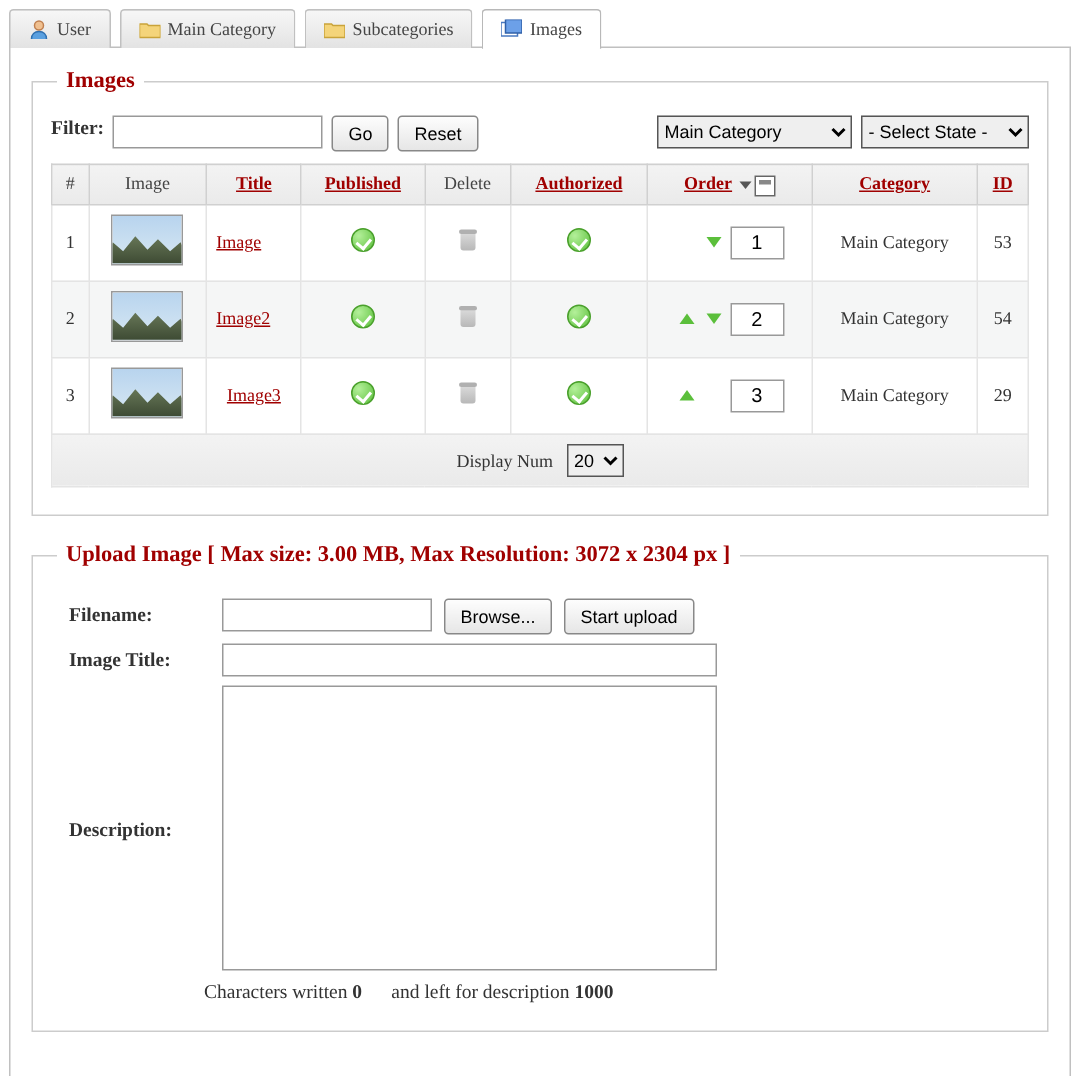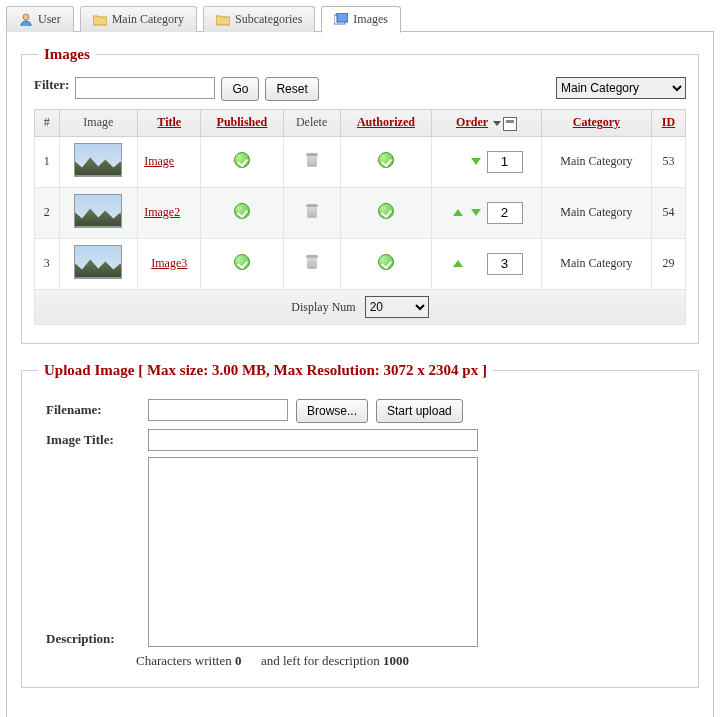--- a/index.html
+++ b/index.html
@@ -37,21 +37,21 @@
 .trash::before{content:"";position:absolute;left:3px;top:4px;width:10px;height:11px;background:linear-gradient(#d8d8d8,#b8b8b8);border-radius:0 0 2px 2px}
 .trash::after{content:"";position:absolute;left:2px;top:1px;width:12px;height:3px;background:#b0b0b0;border-radius:2px}
 .arrow-up,.arrow-down{display:inline-block;width:0;height:0;border-left:5px solid transparent;border-right:5px solid transparent;cursor:pointer;margin:0 2px}
 .arrow-up{border-bottom:7px solid #5bbf3b}
 .arrow-down{border-top:7px solid #5bbf3b}
 .order-cell{display:flex;align-items:center;justify-content:center;gap:4px}
 .order-input{width:36px;height:22px;text-align:center;border:1px solid #999}
 .save-icon{width:14px;height:14px;display:inline-block;background:#fff;border:1px solid #666;position:relative;vertical-align:middle;cursor:pointer}
 .save-icon::after{content:"";position:absolute;left:2px;top:2px;width:8px;height:3px;background:#888}
 .display-row td{background:linear-gradient(#f3f3f3,#eaeaea)!important;padding:7px}
-.display-row select{width:64px}
+.display-row select{width:38px}
 .form-row{display:flex;align-items:flex-start;gap:8px;margin:6px 12px}
 .form-row .flbl{font-weight:bold;width:94px;padding-top:3px}
 .form-row input[type=text]{border:1px solid #999;height:22px;padding:2px 4px;font-family:inherit}
 .form-row input.fname{width:140px}
 .form-row input.ititle{width:330px}
 .form-row textarea{width:330px;height:190px;border:1px solid #999;font-family:inherit;padding:4px;resize:none}
 .char-info{margin-left:102px;font-size:13px;margin-top:6px}
 .char-info b{font-weight:bold}
 .hdr-order-extras{display:inline-flex;align-items:center;gap:2px;margin-left:2px}
 .sort-tri{display:inline-block;width:0;height:0;border-left:4px solid transparent;border-right:4px solid transparent;border-top:5px solid #555}
@@ -102,20 +102,23 @@
     <legend>Images</legend>
 
     <div class="filter-row">
       <span class="lbl">Filter:</span>
       <input type="text" style="">
       <button class="btn">Go</button>
       <button class="btn">Reset</button>
       <span class="spacer"></span>
       <select class="cat">
         <option>Main Category</option>
+      </select>
+      <select class="state">
+        <option>- Select State -</option>
       </select>
     </div>
 
     <table class="grid">
       <thead>
         <tr>
           <th class="hdr-plain">#</th>
           <th class="hdr-plain">Image</th>
           <th><span class="hdr-link">Title</span></th>
           <th><span class="hdr-link">Published</span></th>
@@ -207,21 +210,21 @@
       <input type="text" class="fname" style="">
       <button class="btn">Browse...</button>
       <button class="btn">Start upload</button>
     </div>
 
     <div class="form-row">
       <span class="flbl">Image Title:</span>
       <input type="text" class="ititle" style="">
     </div>
 
-    <div class="form-row" style="align-items:flex-end">
+    <div class="form-row" style="align-items:center">
       <span class="flbl">Description:</span>
       <textarea style=""></textarea>
     </div>
 
     <div class="char-info">
       <span>Characters written</span>
       <b>0</b>
       &nbsp;&nbsp;&nbsp;&nbsp;
       <span>and left for description</span>
       <b>1000</b>

